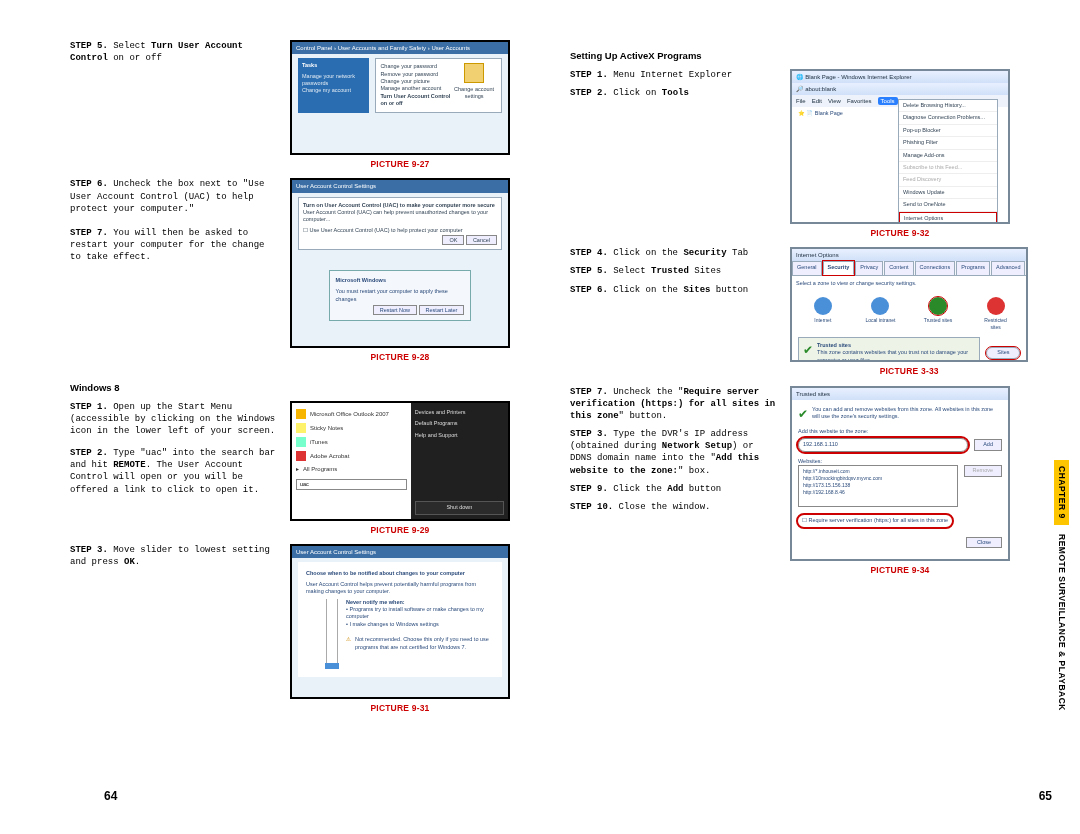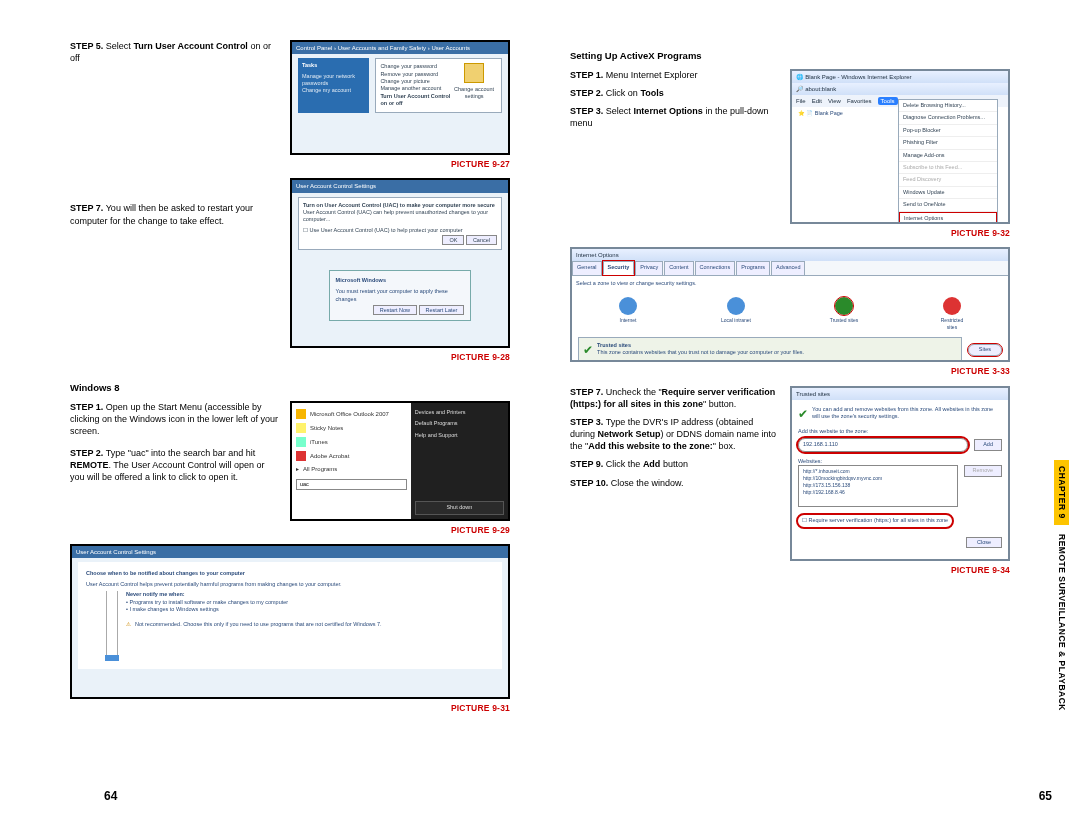--- a/index.html
+++ b/index.html
@@ -20,25 +20,25 @@
     padding: 20px 10px;
   }
   .page-left { left: 60px; }
   .page-right { left: 560px; }
   .col {
     display: flex;
     gap: 10px;
   }
   .col-text { flex: 0 0 210px; }
   .col-img  { flex: 1 1 auto; }
-  .step { margin-bottom: 6px; }
+  .step { margin-bottom: 6px; font-family: Liberation Mono, monospace; }
   .step b { font-weight: bold; }
   .sec-head { font-weight: bold; margin: 10px 0 6px; font-size: 9.5px; }
   .caption {
-    text-align: right;
+    text-align: center;
     color: #cc0000;
     font-weight: bold;
     font-size: 8.5px;
     margin-top: 4px;
     margin-bottom: 8px;
     letter-spacing: 0.2px;
   }
   .fig {
     border: 2px solid #000;
     background: #eaf2f9;
@@ -161,21 +161,22 @@
             </div>
           </div>
         </div>
       </div>
       <div class="caption">PICTURE 9-27</div>
     </div>
   </div>
 
   <div class="col">
     <div class="col-text">
-      <p class="step" style="margin-top:24px"><b>STEP 7.</b><span> You will then be asked to restart your computer for the change to take effect.</span></p>
+      <p class="step"><b>STEP 6.</b><span> Uncheck the box next to "Use User Account Control (UAC) to help protect your computer."</span></p>
+      <p class="step" style="margin-top:12px"><b>STEP 7.</b><span> You will then be asked to restart your computer for the change to take effect.</span></p>
     </div>
     <div class="col-img">
       <div class="fig" style="height:170px">
         <div class="fig-inner">
           <div class="fig-header">User Account Control Settings</div>
           <div class="fig-panel" style="margin-bottom:4px">
             <b>Turn on User Account Control (UAC) to make your computer more secure</b>
             <div>User Account Control (UAC) can help prevent unauthorized changes to your computer...</div>
             <div style="margin-top:3px">☐ <span>Use User Account Control (UAC) to help protect your computer</span></div>
             <div style="text-align:right;margin-top:3px"><span style="border:1px solid #888;background:#eef;padding:1px 6px">OK</span> <span style="border:1px solid #888;background:#eef;padding:1px 6px">Cancel</span></div>
@@ -227,20 +228,23 @@
             <div style="padding:2px 0">Help and Support</div>
             <div class="sm-shut">Shut down</div>
           </div>
         </div>
       </div>
       <div class="caption">PICTURE 9-29</div>
     </div>
   </div>
 
   <div class="col">
+    <div class="col-text">
+      <p class="step"><b>STEP 3.</b> Move slider to lowest setting and press <b>OK</b>.</p>
+    </div>
     <div class="col-img">
       <div class="fig" style="height:155px">
         <div class="fig-inner">
           <div class="fig-header">User Account Control Settings</div>
           <div class="uac-body">
             <b>Choose when to be notified about changes to your computer</b>
             <div style="margin:3px 0">User Account Control helps prevent potentially harmful programs from making changes to your computer.</div>
             <div class="uac-slider-wrap">
               <div class="uac-slider"></div>
               <div style="flex:1">
@@ -262,21 +266,20 @@
 </div>
 
 <div class="page page-right">
 
   <div class="sec-head">Setting Up ActiveX Programs</div>
 
   <div class="col">
     <div class="col-text">
       <p class="step"><b>STEP 1.</b><span> Menu Internet Explorer</span></p>
       <p class="step"><b>STEP 2.</b> Click on <b>Tools</b></p>
-      <p class="step"><b>STEP 3.</b> Select <b>Internet Options</b> in the pull-down menu</p>
     </div>
     <div class="col-img">
       <div class="fig" style="height:155px;border:2px solid #789;background:#fff;position:relative">
         <div class="ie-top">🌐 <span>Blank Page - Windows Internet Explorer</span></div>
         <div class="ie-top">🔎 <span>about:blank</span></div>
         <div class="ie-menu">
           <span>File</span>
             <span>Edit</span>
             <span>View</span>
             <span>Favorites</span>
@@ -295,20 +298,25 @@
           <div>Windows Update</div>
           <div>Send to OneNote</div>
           <div class="hl">Internet Options</div>
         </div>
       </div>
       <div class="caption">PICTURE 9-32</div>
     </div>
   </div>
 
   <div class="col">
+    <div class="col-text">
+      <p class="step"><b>STEP 4.</b> Click on the <b>Security</b> Tab</p>
+      <p class="step"><b>STEP 5.</b> Select <b>Trusted</b> Sites</p>
+      <p class="step"><b>STEP 6.</b> Click on the <b>Sites</b> button</p>
+    </div>
     <div class="col-img">
       <div class="fig" style="height:115px;border:2px solid #789;background:#fff">
         <div class="ie-top">Internet Options</div>
         <div class="io-tabs">
           <span>General</span>
             <span class="sel">Security</span>
             <span>Privacy</span>
             <span>Content</span>
             <span>Connections</span>
             <span>Programs</span>

